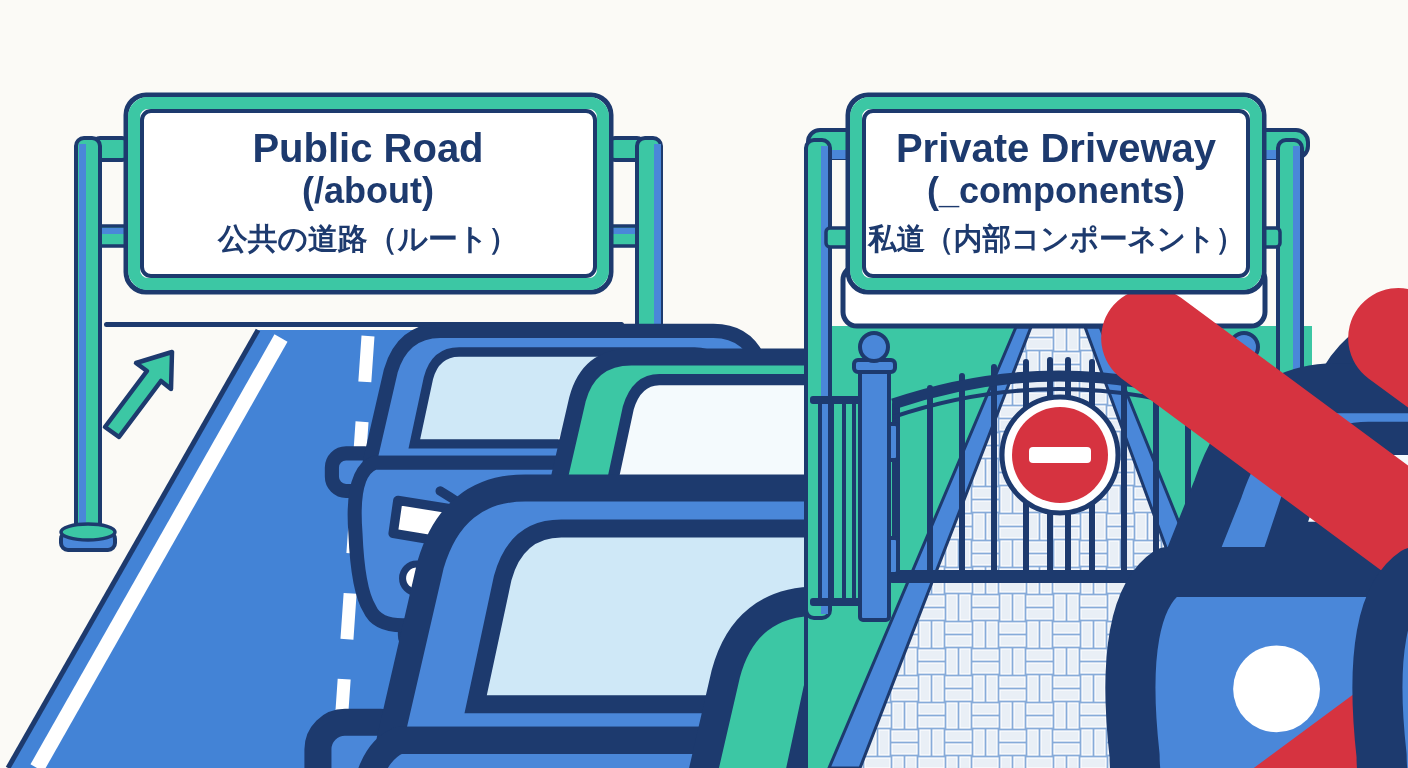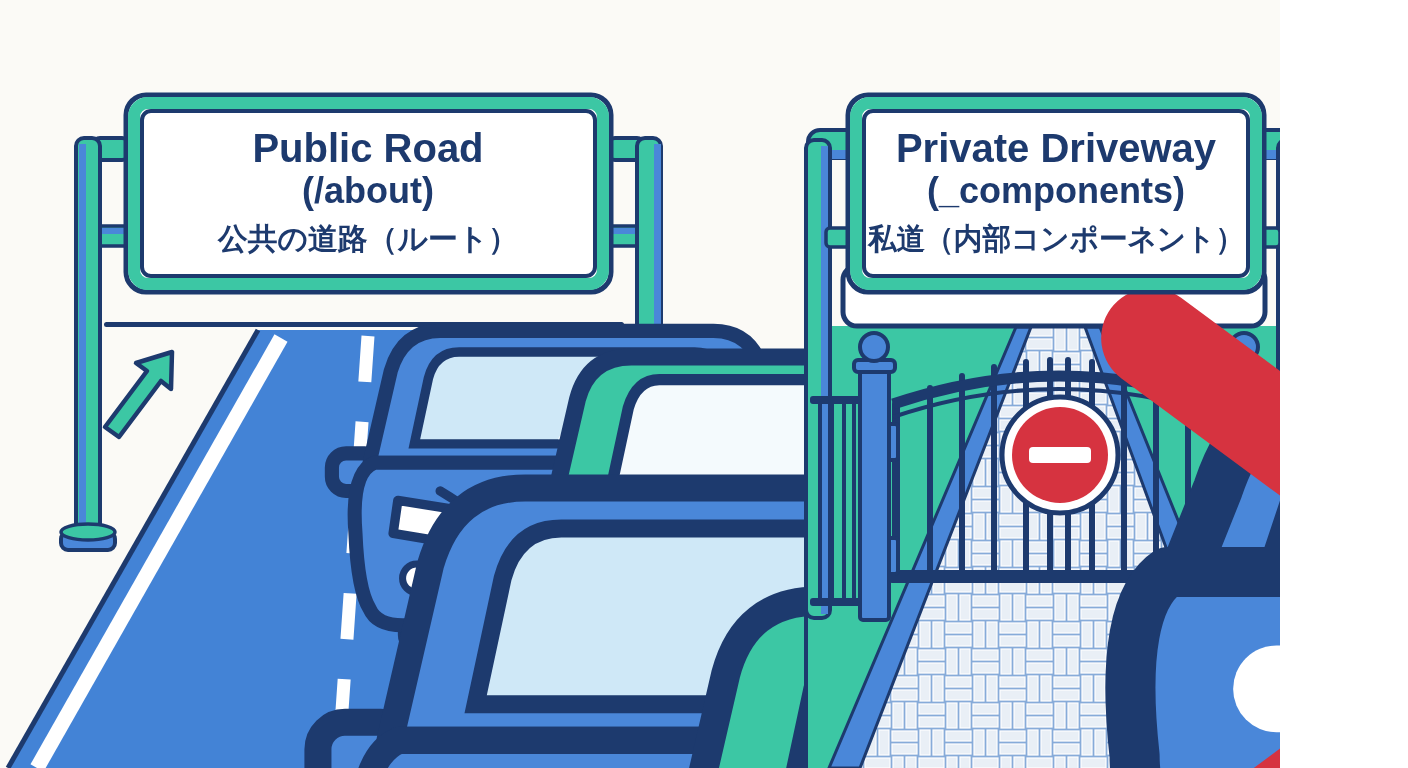--- a/index.html
+++ b/index.html
@@ -1,16 +1,16 @@
 <!DOCTYPE html>
 <html style="--background: #fbfaf6; --navy: #1d3a6e; --teal: #3cc7a4; --blue: #4a87d9; --road-blue: #4383d6; --light-blue: #cfe8f7; --brick: #e9eff6; --grout: #87abd9; --red: #d63340;"><head>
 <meta charset="utf-8">
 <style>
   html,body{margin:0;padding:0;}
-  .stage{position:relative;width:1280px;height:768px;background:var(--background,#fbfaf6);overflow:hidden;}
+  .stage{position:relative;width:1408px;height:768px;background:var(--background,#fbfaf6);overflow:hidden;}
   .stage svg{position:absolute;inset:0;display:block;}
   symbol{overflow:visible;}
 
   
   .f-navy{fill:var(--navy,#1d3a6e);}
   .f-teal{fill:var(--teal,#3cc7a4);}
   .f-blue{fill:var(--blue,#4a87d9);}
   .f-white{fill:#ffffff;}
   .f-red{fill:var(--red,#d63340);}
   .f-road{fill:var(--road-blue,#4383d6);}

